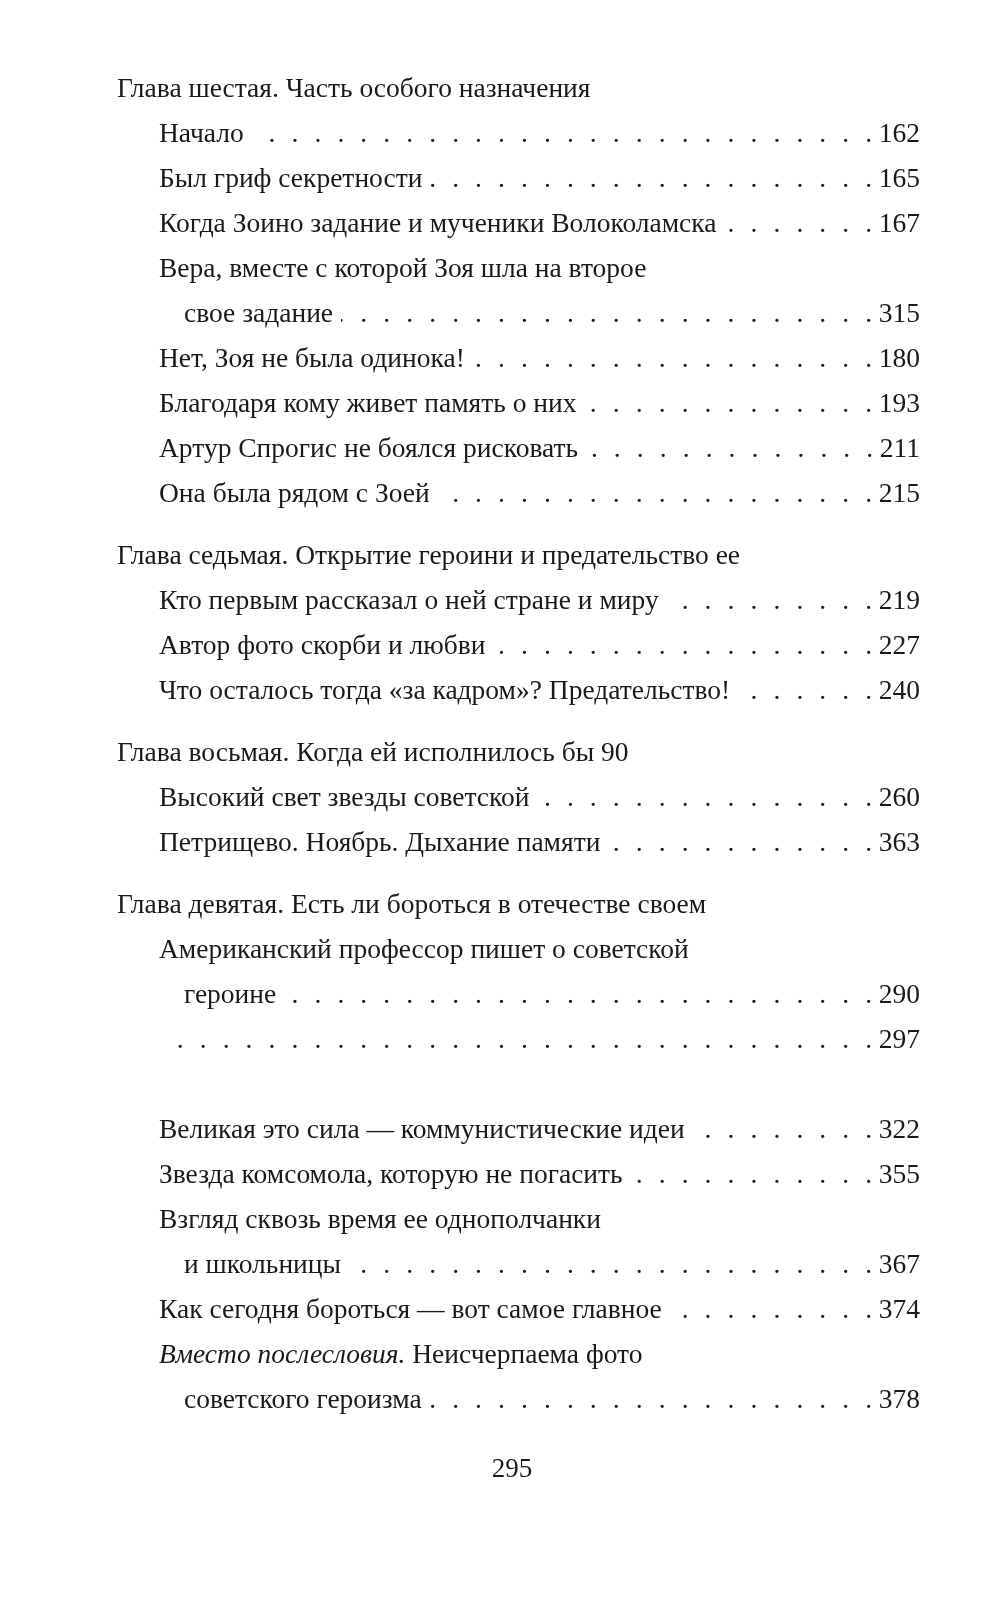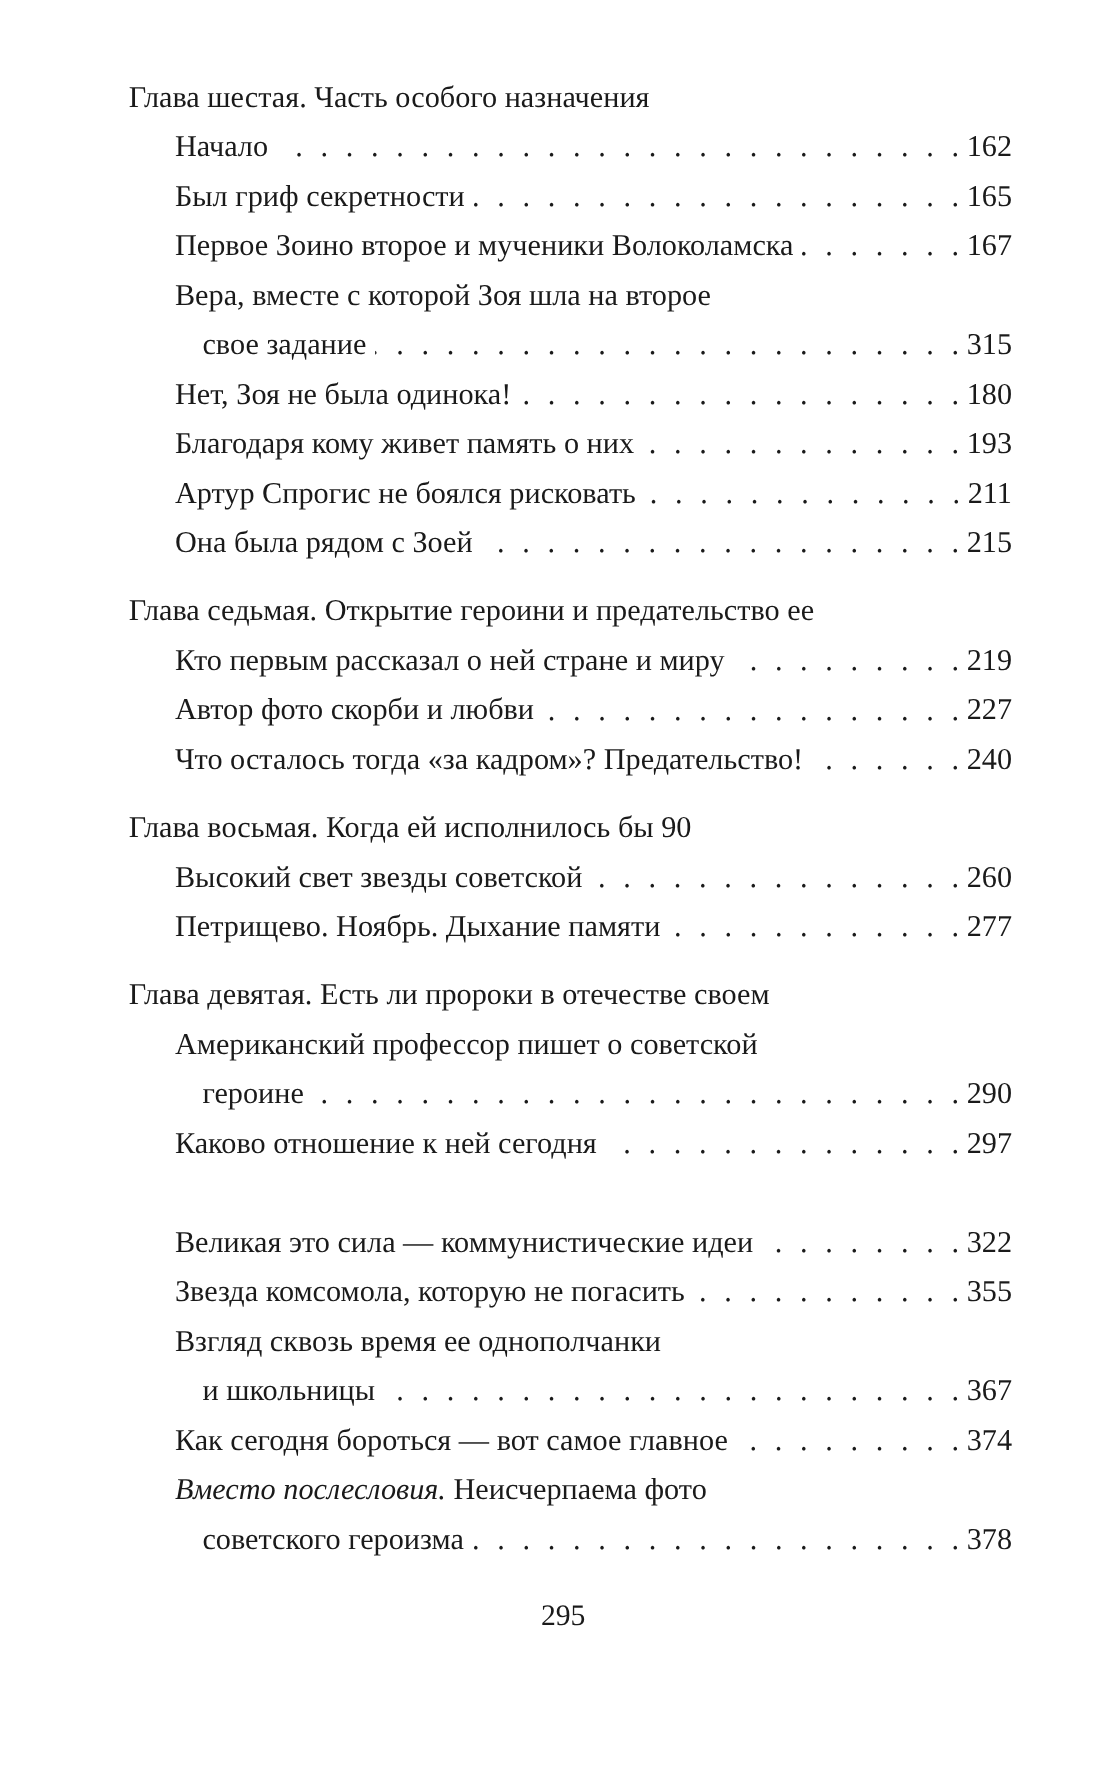--- a/index.html
+++ b/index.html
@@ -77,21 +77,21 @@
     <span class="pg">162</span>
   </div>
 
   <div class="line entry leader" style="top:158px">
     <span class="title">Был гриф секретности</span>
     <span class="dots"></span>
     <span class="pg">165</span>
   </div>
 
   <div class="line entry leader" style="top:203px">
-    <span class="title">Первое Зоино второе и мученики Волоколамска</span>
+    <span class="title">Когда Зоино задание и мученики Волоколамска</span>
     <span class="dots"></span>
     <span class="pg">167</span>
   </div>
 
   <div class="line entry" style="top:248px">
     <span>Вера, вместе с которой Зоя шла на второе</span>
   </div>
   <div class="line cont leader" style="top:293px">
     <span class="title">свое задание</span>
     <span class="dots"></span>
@@ -150,38 +150,37 @@
 
   <div class="line entry leader" style="top:777px">
     <span class="title">Высокий свет звезды советской</span>
     <span class="dots"></span>
     <span class="pg">260</span>
   </div>
 
   <div class="line entry leader" style="top:822px">
     <span class="title">Петрищево. Ноябрь. Дыхание памяти</span>
     <span class="dots"></span>
-    <span class="pg">277</span>
+    <span class="pg">363</span>
   </div>
 
   <div class="line chapter" style="top:884px">
-    <span>Глава девятая. Есть ли пророки в отечестве своем</span>
+    <span>Глава девятая. Есть ли бороться в отечестве своем</span>
   </div>
 
   <div class="line entry" style="top:929px">
     <span>Американский профессор пишет о советской</span>
   </div>
   <div class="line cont leader" style="top:974px">
     <span class="title">героине</span>
     <span class="dots"></span>
     <span class="pg">290</span>
   </div>
 
   <div class="line entry leader" style="top:1019px">
-    <span class="title">Каково отношение к ней сегодня</span>
     <span class="dots"></span>
     <span class="pg">297</span>
   </div>
 
 
   <div class="line entry leader" style="top:1109px">
     <span class="title">Великая это сила — коммунистические идеи</span>
     <span class="dots"></span>
     <span class="pg">322</span>
   </div>

